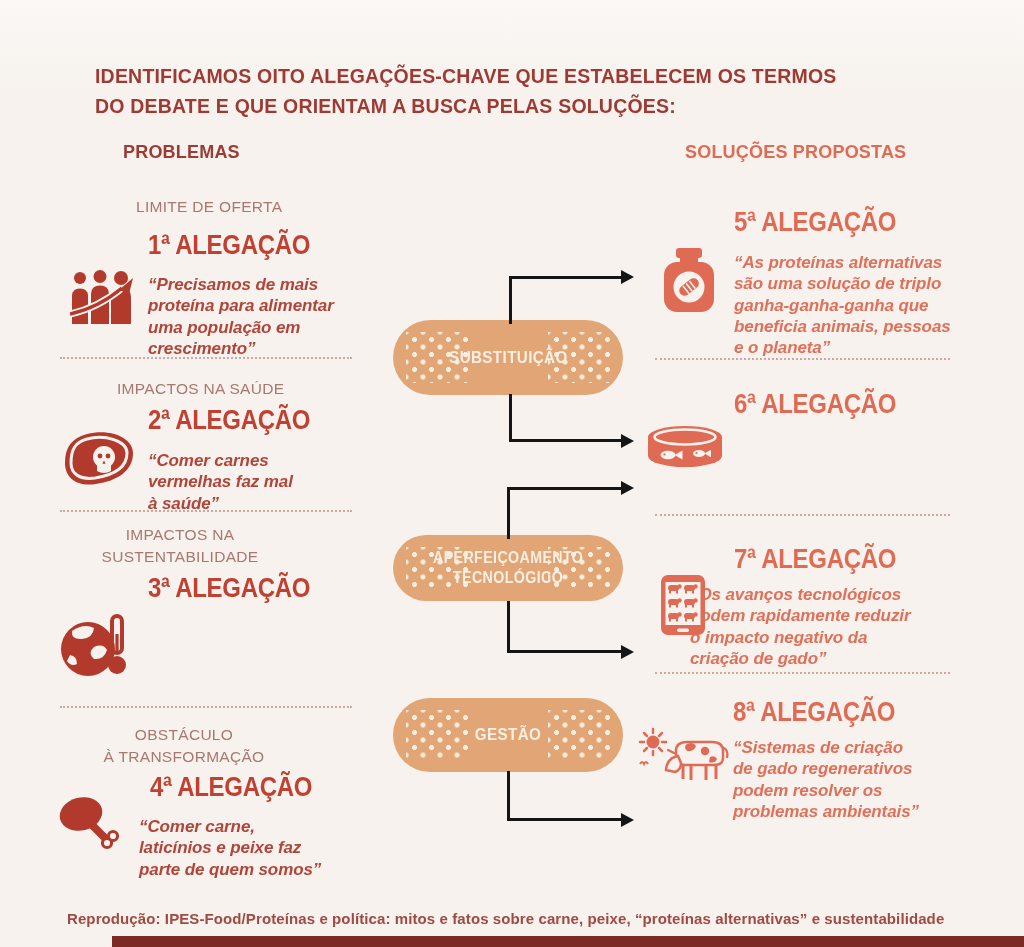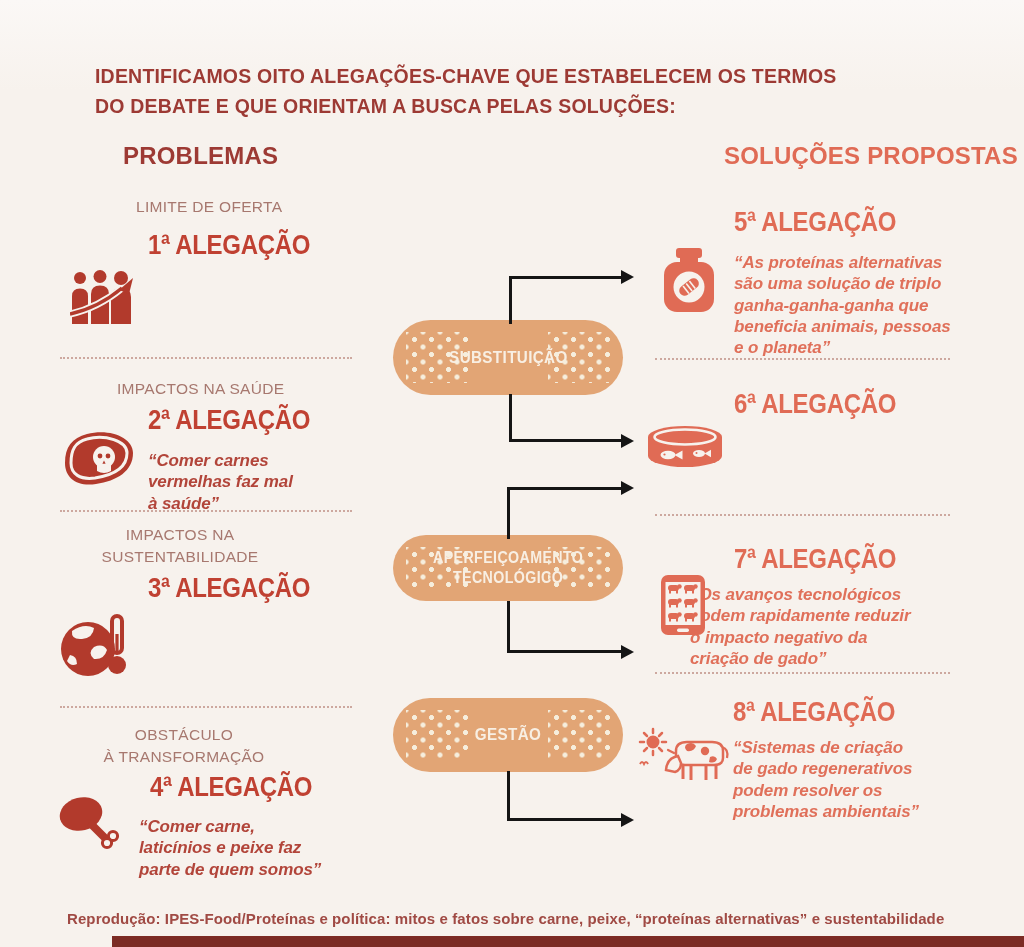--- a/index.html
+++ b/index.html
@@ -8,23 +8,23 @@
     --bandage:#e2a575; --bandage-dot:#f6eedd; --bandage-text:#f8efe3;
     --arrow:#151515; --dots:#cda89f; --footer:#a04a44; --bar:#7c2b24;
   }
   html,body{margin:0;padding:0;}
   body{font-family:"Liberation Sans", sans-serif; background:#fff;}
   .canvas{position:relative;width:1024px;height:947px;overflow:hidden;
     background:linear-gradient(#fbf8f6 0px,var(--bg) 90px);}
   .abs{position:absolute;}
   .title{left:95px;top:61px;font-size:19.5px;font-weight:bold;line-height:1.55;
     color:var(--title);letter-spacing:.2px;white-space:pre-line;}
-  .col-head{font-size:24px;font-weight:bold;letter-spacing:.2px;}
+  .col-head{font-size:18px;font-weight:bold;letter-spacing:.2px;}
   .problems-head{left:123px;top:142px;color:var(--title);}
-  .solutions-head{left:685px;top:142px;color:var(--coral);margin-left:39px;}
+  .solutions-head{left:685px;top:142px;color:var(--coral);}
   .category{font-size:15.5px;color:var(--muted);letter-spacing:.3px;line-height:1.42;white-space:pre-line;}
   .category.centered{text-align:center;}
   .stamp{font-size:25px;font-weight:bold;letter-spacing:-.3px;white-space:nowrap;
     transform:scale(.96,1.08);transform-origin:left top;}
   .p-stamp{color:var(--stamp-red);}
   .s-stamp{color:var(--coral);}
   .quote{font-size:17px;font-weight:bold;font-style:italic;line-height:1.25;
     white-space:pre-line;letter-spacing:-.1px;margin-top:16px;}
   .p-quote{color:var(--quote-red);}
   .s-quote{color:var(--coral-text);}
@@ -56,20 +56,24 @@
 
 <div class="canvas">
 
   <div class="abs title">IDENTIFICAMOS OITO ALEGAÇÕES-CHAVE QUE ESTABELECEM OS TERMOS
 DO DEBATE E QUE ORIENTAM A BUSCA PELAS SOLUÇÕES:</div>
   <div class="abs col-head problems-head">PROBLEMAS</div>
   <div class="abs col-head solutions-head">SOLUÇÕES PROPOSTAS</div>
 
   <div class="abs category" style="left:136px;top:196px">LIMITE DE OFERTA</div>
   <div class="abs stamp p-stamp" style="left:148px;top:229px">1ª ALEGAÇÃO</div>
+  <div class="abs quote p-quote" style="left:148px;top:258px">“Precisamos de mais
+proteína para alimentar
+uma população em
+crescimento”</div>
   <svg class="abs p-icon" style="left:70px;top:268px" width="64" height="56" viewBox="0 0 64 56">
     <g fill="currentColor">
       <circle cx="10" cy="10" r="6"></circle>
       <path d="M2 56 V28 q0-7.5 8-7.5 t8 7.5 V56 Z"></path>
       <circle cx="30" cy="8.5" r="6.5"></circle>
       <path d="M21 56 V26 q0-8.5 9-8.5 t9 8.5 V56 Z"></path>
       <circle cx="51" cy="10" r="7"></circle>
       <path d="M41 56 V29 q0-9 10-9 t10 9 V56 Z"></path>
     </g>
     <path d="M0 46 Q28 40 52 20" fill="none" stroke="var(--bg)" stroke-width="7"></path>

